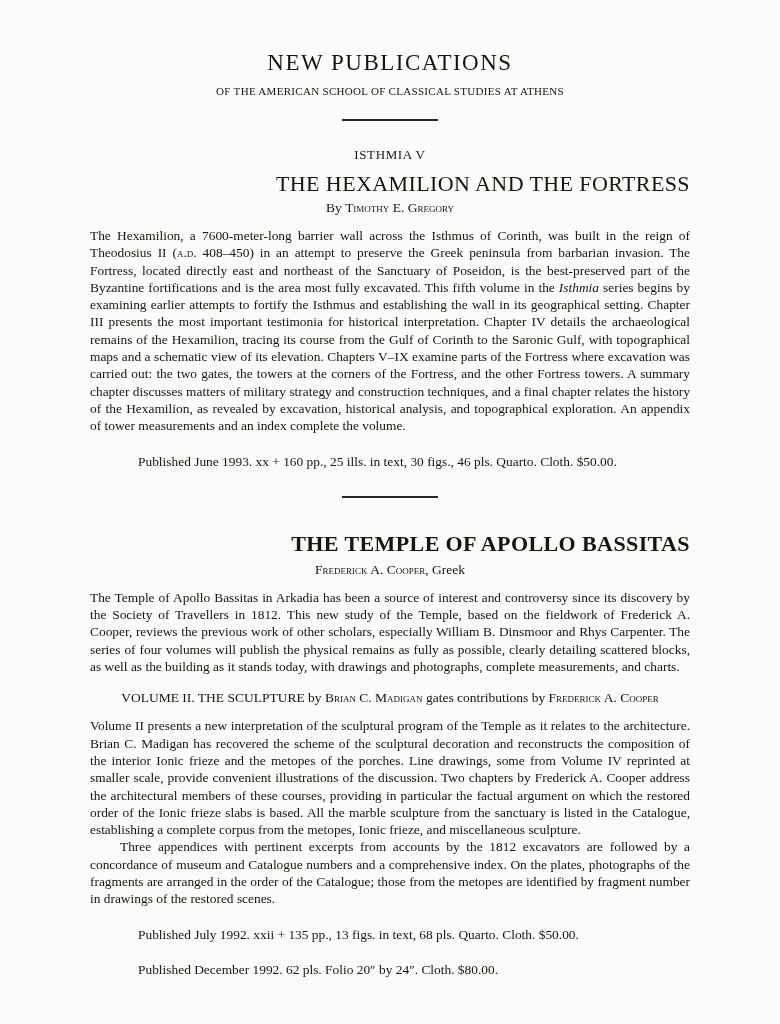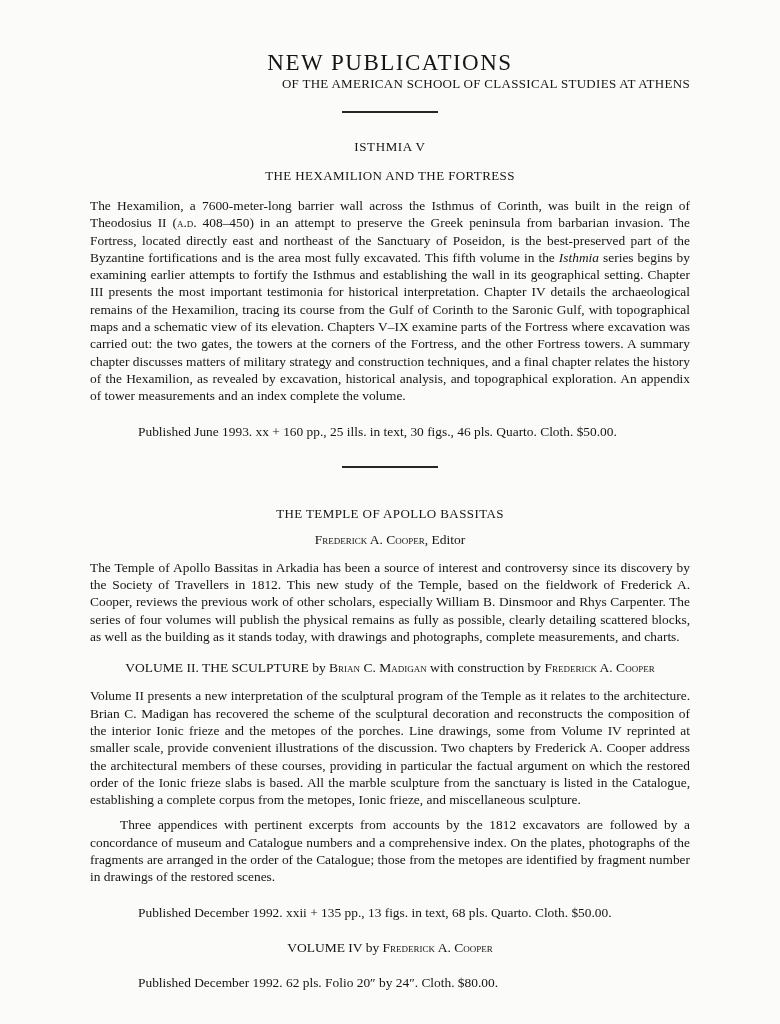--- a/index.html
+++ b/index.html
@@ -23,71 +23,72 @@
   }
   .center { text-align: center; }
   .masthead-title {
     font-size: 23px;
     line-height: 26px;
     font-weight: normal;
     letter-spacing: 1.5px;
     margin: 0;
   }
   .masthead-subtitle {
-    font-size: 13px;
+    font-size: 11px;
     line-height: 15px;
     letter-spacing: 0.3px;
-    margin-top: 0;
-    text-align: right;
+    margin-top: 8px;
   }
   .rule {
     width: 96px;
     height: 0;
     border: none;
     border-top: 2px solid #262626;
     margin: 20px auto 0 auto;
   }
   .rule-mid {
     margin-top: 26px;
   }
   .series-title {
     font-size: 13px;
     line-height: 18px;
     letter-spacing: 0.6px;
     margin-top: 25px;
     font-weight: normal;
   }
   .book-title {
-    font-size: 13px;
+    font-size: 22px;
     line-height: 20px;
     letter-spacing: 0.4px;
     margin-top: 10px;
     font-weight: normal;
+    text-align: right;
   }
   .book-title-2 {
     margin-top: 36px;
+    font-weight: bold;
   }
   .byline {
     font-size: 13.5px;
     line-height: 16px;
     margin-top: 6px;
   }
   .editor-line {
     font-size: 13.5px;
     line-height: 16px;
     margin-top: 8px;
   }
   .body-para {
     font-size: 13.4px;
     line-height: 17.3px;
     text-align: justify;
     margin: 11px 0 0 0;
   }
   .indent-para {
-    margin-top: 8px;
+    margin-top: 0;
     text-indent: 30px;
   }
   .pub-line {
     font-size: 13.4px;
     line-height: 17.3px;
     text-align: left;
     text-indent: 30px;
     margin: 18px;
   }
   .volume-heading {
@@ -105,33 +106,33 @@
 <div class="page">
   <div class="content">
 
     <div class="masthead-title center">NEW PUBLICATIONS</div>
     <div class="masthead-subtitle center">OF THE AMERICAN SCHOOL OF CLASSICAL STUDIES AT ATHENS</div>
 
     <div class="rule"></div>
 
     <div class="series-title center">ISTHMIA V</div>
     <div class="book-title center">THE HEXAMILION AND THE FORTRESS</div>
+    <div class="byline center"><span>By </span><span class="sc">Timothy E. Gregory</span></div>
 
     <p class="body-para"><span>The Hexamilion, a 7600-meter-long barrier wall across the Isthmus of Corinth, was built in the reign of Theodosius II (</span><span class="sc">a.d.</span><span> 408–450) in an attempt to preserve the Greek peninsula from barbarian invasion. The Fortress, located directly east and northeast of the Sanctuary of Poseidon, is the best-preserved part of the Byzantine fortifications and is the area most fully excavated. This fifth volume in the </span><span class="i">Isthmia</span><span> series begins by examining earlier attempts to fortify the Isthmus and establishing the wall in its geographical setting. Chapter III presents the most important testimonia for historical interpretation. Chapter IV details the archaeological remains of the Hexamilion, tracing its course from the Gulf of Corinth to the Saronic Gulf, with topographical maps and a schematic view of its elevation. Chapters V–IX examine parts of the Fortress where excavation was carried out:  the two gates, the towers at the corners of the Fortress, and the other Fortress towers. A summary chapter discusses matters of military strategy and construction techniques, and a final chapter relates the history of the Hexamilion, as revealed by excavation, historical analysis, and topographical exploration. An appendix of tower measurements and an index complete the volume.</span></p>
     <p class="pub-line">Published June 1993. xx + 160 pp., 25 ills. in text, 30 figs., 46 pls. Quarto. Cloth. $50.00.</p>
 
     <div class="rule rule-mid"></div>
 
     <div class="book-title book-title-2 center">THE TEMPLE OF APOLLO BASSITAS</div>
-    <div class="editor-line center"><span class="sc">Frederick A. Cooper</span><span>, Editor</span></div>
+    <div class="editor-line center"><span class="sc">Frederick A. Cooper</span><span>, Greek</span></div>
 
     <p class="body-para">The Temple of Apollo Bassitas in Arkadia has been a source of interest and controversy since its discovery by the Society of Travellers in 1812. This new study of the Temple, based on the fieldwork of Frederick A. Cooper, reviews the previous work of other scholars, especially William B. Dinsmoor and Rhys Carpenter. The series of four volumes will publish the physical remains as fully as possible, clearly detailing scattered blocks, as well as the building as it stands today, with drawings and photographs, complete measurements, and charts.</p>
 
-    <div class="volume-heading center"><span>VOLUME II. THE SCULPTURE by </span><span class="sc">Brian C. Madigan</span><span> with construction by </span><span class="sc">Frederick A. Cooper</span></div>
+    <div class="volume-heading center"><span>VOLUME II. THE SCULPTURE by </span><span class="sc">Brian C. Madigan</span><span> gates contributions by </span><span class="sc">Frederick A. Cooper</span></div>
     <p class="body-para">Volume II presents a new interpretation of the sculptural program of the Temple as it relates to the architecture. Brian C. Madigan has recovered the scheme of the sculptural decoration and reconstructs the composition of the interior Ionic frieze and the metopes of the porches. Line drawings, some from Volume IV reprinted at smaller scale, provide convenient illustrations of the discussion. Two chapters by Frederick A. Cooper address the architectural members of these courses, providing in particular the factual argument on which the restored order of the Ionic frieze slabs is based. All the marble sculpture from the sanctuary is listed in the Catalogue, establishing a complete corpus from the metopes, Ionic frieze, and miscellaneous sculpture.</p>
     <p class="body-para indent-para">Three appendices with pertinent excerpts from accounts by the 1812 excavators are followed by a concordance of museum and Catalogue numbers and a comprehensive index. On the plates, photographs of the fragments are arranged in the order of the Catalogue; those from the metopes are identified by fragment number in drawings of the restored scenes.</p>
-    <p class="pub-line">Published December 1992. xxii + 135 pp., 13 figs. in text, 68 pls. Quarto. Cloth. $50.00.</p>
+    <p class="pub-line">Published July 1992. xxii + 135 pp., 13 figs. in text, 68 pls. Quarto. Cloth. $50.00.</p>
 
-    <div class="volume-heading center"><span>VOLUME IV by </span><span class="sc">Frederick A. Cooper</span></div>
     <p class="pub-line">Published December 1992. 62 pls. Folio 20″ by 24″. Cloth. $80.00.</p>
 
   </div>
 </div>
 
 </body></html>

